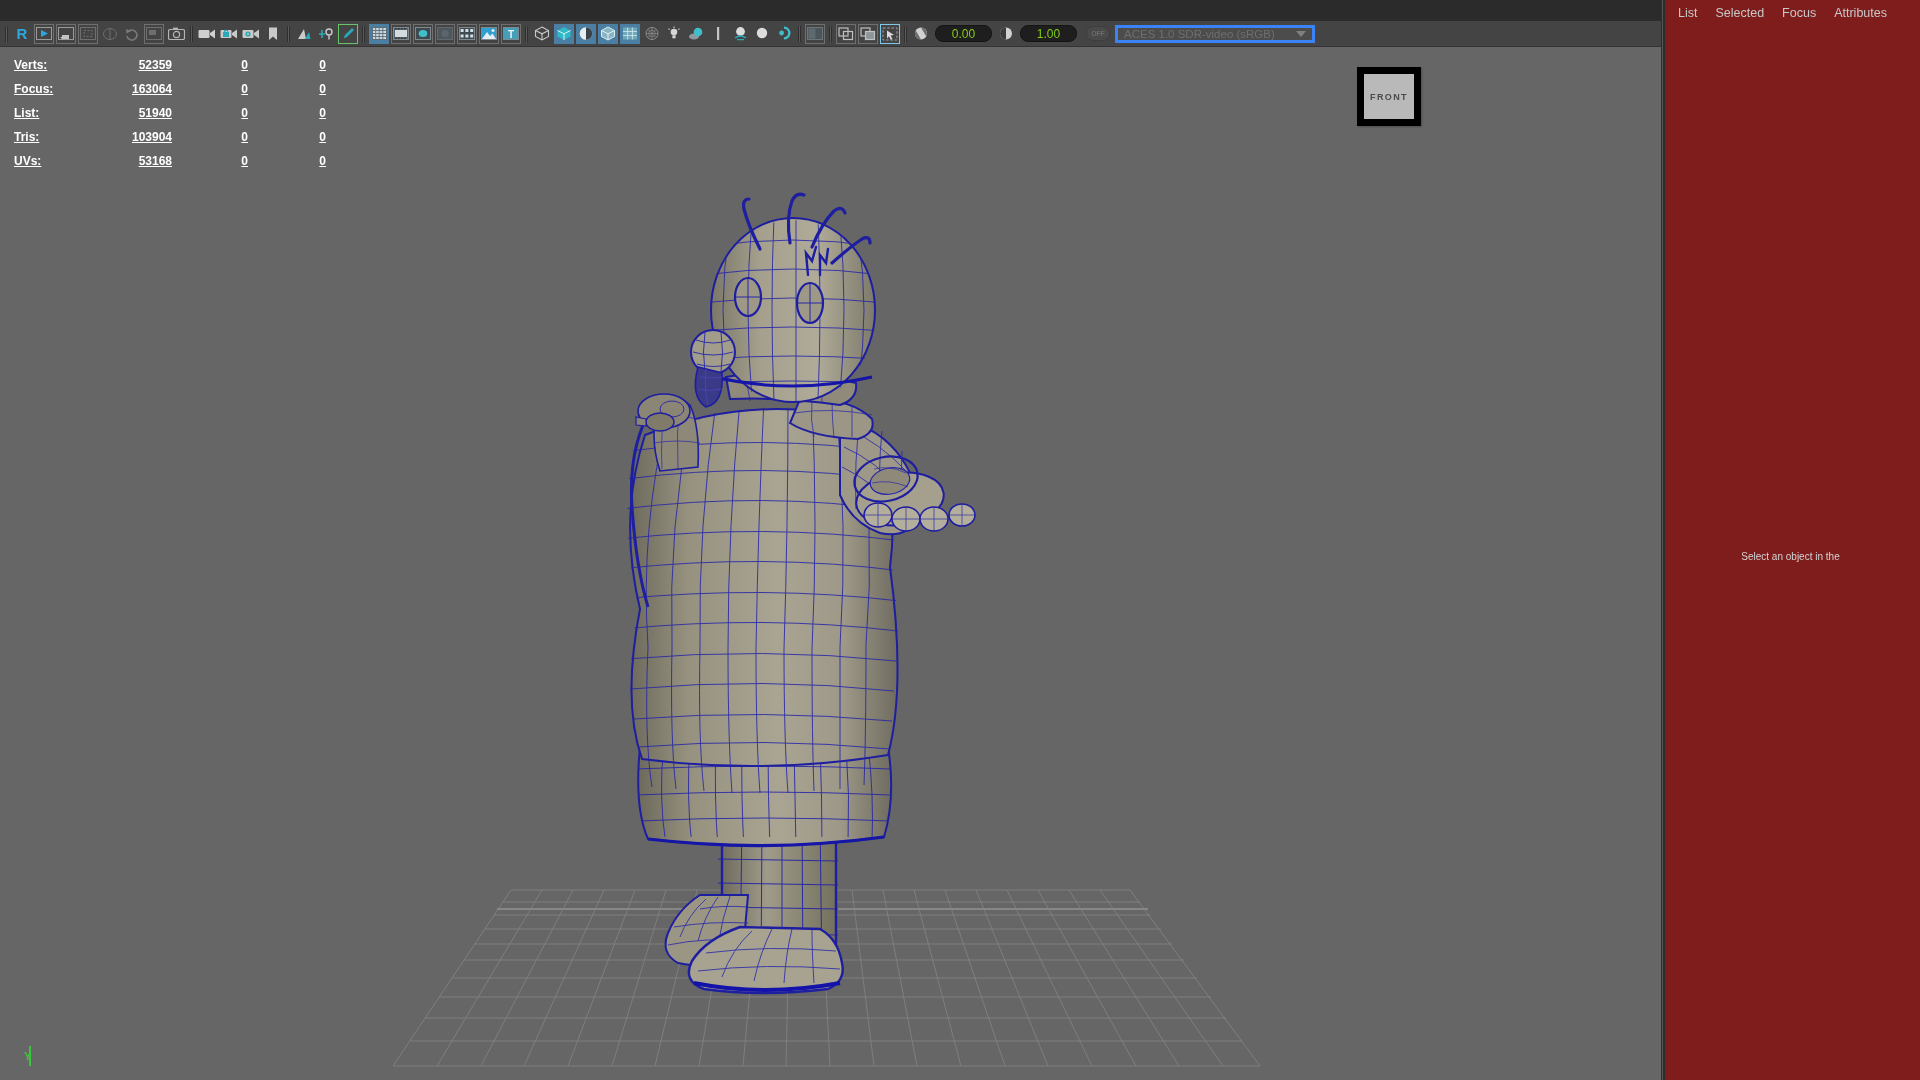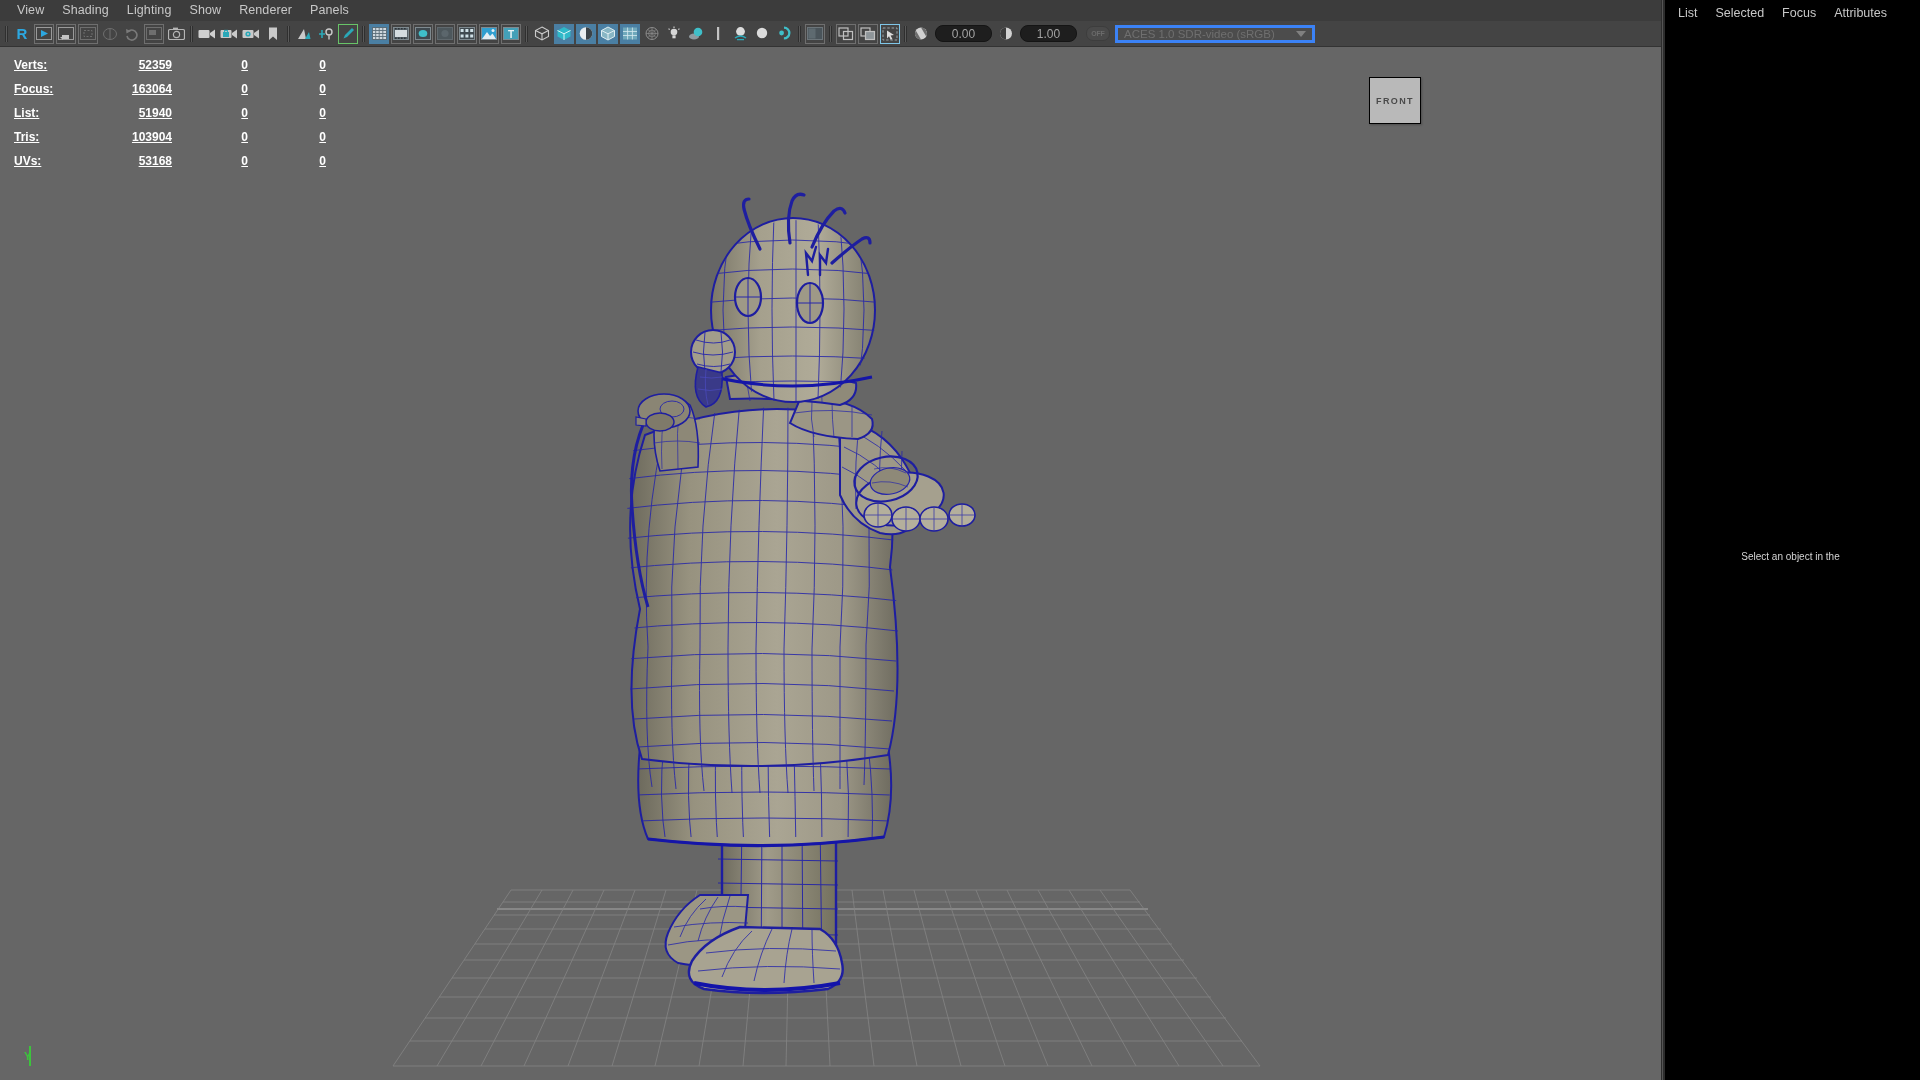--- a/index.html
+++ b/index.html
@@ -47,21 +47,21 @@
     flex: 0 0 auto;
   }
   .tbtn.boxed { outline: 1px solid #6f6f6f; outline-offset: -1px; }
   .tbtn.active-blue { background: #4a7fa3; }
   .tbtn.green-box { outline: 1px solid #68c468; outline-offset: -1px; }
   .tbtn.cyan-box { outline: 1px solid #7fc6e8; outline-offset: -1px; }
 
   .numfield {
     width: 57px; height: 17px; background: #1e1e1e;
     border: 1px solid #151515; border-radius: 8px;
-    color: #a3a3a3; font-size: 12px;
+    color: #84cc16; font-size: 12px;
     display: flex; align-items: center; justify-content: center;
     margin: 0 3px; flex: 0 0 auto; box-sizing: border-box;
   }
   .cm-combo {
     width: 200px; height: 18px; background: #4c4c4c;
     border: 3px solid #3b82f6;
     display: flex; align-items: center;
     padding: 0 6px; margin-left: 5px; box-sizing: border-box;
     position: relative; flex: 0 0 auto;
   }
@@ -98,24 +98,24 @@
   }
   .hud table { border-collapse: collapse; }
   .hud td { padding: 0; font-weight: bold; color: #fff; height: 24px; }
   .hud .c-label { width: 86px; text-align: left; }
   .hud .c-v1 { width: 72px; text-align: right; }
   .hud .c-v2 { width: 76px; text-align: right; }
   .hud .c-v3 { width: 78px; text-align: right; }
 
   
   .viewcube {
-    position: absolute; right: 240px; top: 30px;
+    position: absolute; right: 240px; top: 20px;
     width: 50px; height: 45px;
     background: #b9b9b9;
-    border: 1px solid #000000;
+    border: 7px solid #000000;
     display: flex; align-items: center; justify-content: center;
     box-shadow: 1px 1px 2px rgba(0,0,0,.25);
   }
   .viewcube span {
     color: #4a4a4a; font-size: 9px; font-weight: bold;
     letter-spacing: 1.4px;
   }
 
   
   .axis-gizmo {
@@ -124,21 +124,21 @@
   }
   .axis-y-label {
     position: absolute; left: 24px; bottom: 18px;
     color: #3cc43c; font-size: 11px; font-weight: bold;
   }
 
   
   .rightpanel {
     position: absolute; left: 1661px; top: 0;
     width: 259px; height: 1080px;
-    background: #000000;
+    background: #7f1d1d;
   }
   .rp-divider {
     position: absolute; left: 0; top: 0;
     width: 4px; height: 1080px;
     background: linear-gradient(90deg,#2d2d2d 0 1px,#555 1px 2px,#2d2d2d 2px 4px);
   }
   .rp-tabs {
     position: absolute; left: 8px; top: 0;
     height: 25px; display: flex; align-items: center;
   }
@@ -153,28 +153,20 @@
     text-align: center;
     white-space: nowrap;
     overflow: hidden;
   }
 </style>
 </head>
 <body>
 
 <div id="app">
 
-  <div class="menubar">
-    <div class="menu-item">View</div>
-    <div class="menu-item">Shading</div>
-    <div class="menu-item">Lighting</div>
-    <div class="menu-item">Show</div>
-    <div class="menu-item">Renderer</div>
-    <div class="menu-item">Panels</div>
-  </div>
 
   <div class="toolbar">
 
     <div class="sep"></div>
 
     <div class="tbtn">
       <svg width="16" height="16" viewBox="0 0 16 16">
           <text x="8" y="13" font-family="Liberation Sans, sans-serif" font-size="15" font-weight="bold" fill="#2ca7e0" text-anchor="middle">R</text>
         </svg>
     </div>

